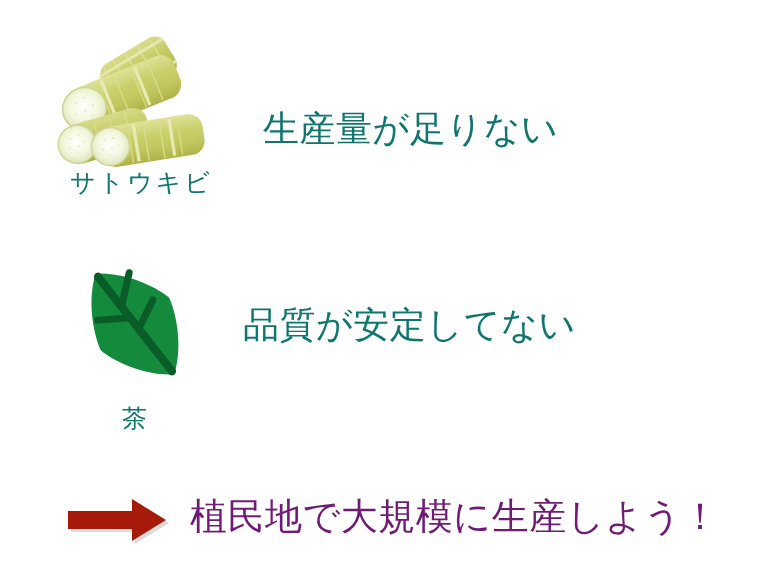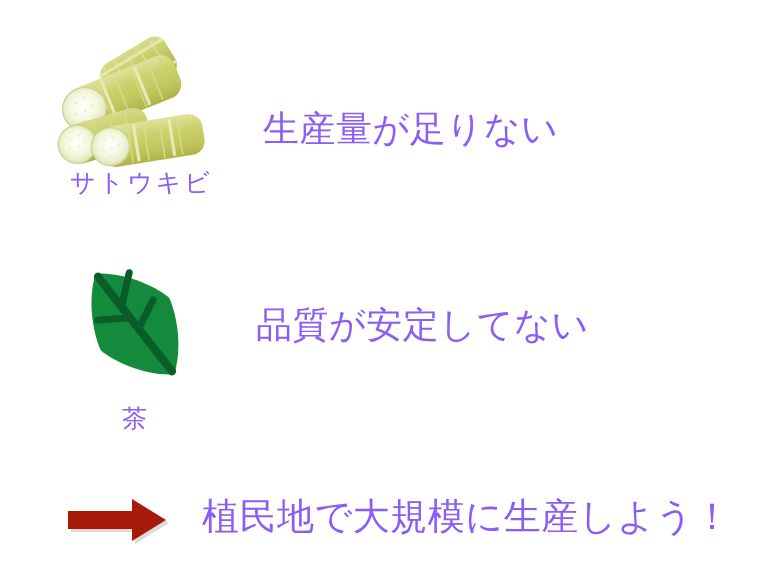--- a/index.html
+++ b/index.html
@@ -15,21 +15,21 @@
     width: 758px;
     height: 572px;
     background: #ffffff;
     overflow: hidden;
   }
 
   
   .txt {
     position: absolute;
     white-space: nowrap;
-    color: #8b5cf6;
+    color: #0f766e;
     font-weight: 400;
     letter-spacing: 0.5px;
   }
   .statement {
     font-size: 36px;
     line-height: 40px;
   }
   .caption {
     font-size: 25px;
     line-height: 28px;
@@ -197,26 +197,26 @@
 
         <path d="M61 44 L88 22" stroke="#0a5c28" stroke-width="7" stroke-linecap="round"></path>
         <path d="M61 58 L34 40" stroke="#0a5c28" stroke-width="7" stroke-linecap="round"></path>
         <path d="M61 72 L90 58" stroke="#0a5c28" stroke-width="7" stroke-linecap="round"></path>
       </g>
     </svg>
   </div>
 
   <div class="txt caption" style="left:122px; top:404px; letter-spacing:0;">茶</div>
 
-  <div class="txt statement" style="left:243px; top:305px;margin-left:13px;">品質が安定してない</div>
+  <div class="txt statement" style="left:243px; top:305px;">品質が安定してない</div>
 
   <div id="red-arrow">
     <svg width="106" height="46" viewBox="0 0 106 46" xmlns="http://www.w3.org/2000/svg">
 
       <polygon points="5,16 69,16 69,4 103,25 69,46 69,34 5,34" fill="#bdbdbd" opacity="0.55"></polygon>
 
       <polygon points="2,13 66,13 66,1 100,22 66,43 66,31 2,31" fill="#a51a08"></polygon>
     </svg>
   </div>
 
-  <div class="txt conclusion" style="left:190px; top:497px; color:#8b5cf6;margin-left:12px;">植民地で大規模に生産しよう！</div>
+  <div class="txt conclusion" style="left:190px; top:497px; color:#701a75;">植民地で大規模に生産しよう！</div>
 
 </div>
 
 </body></html>

